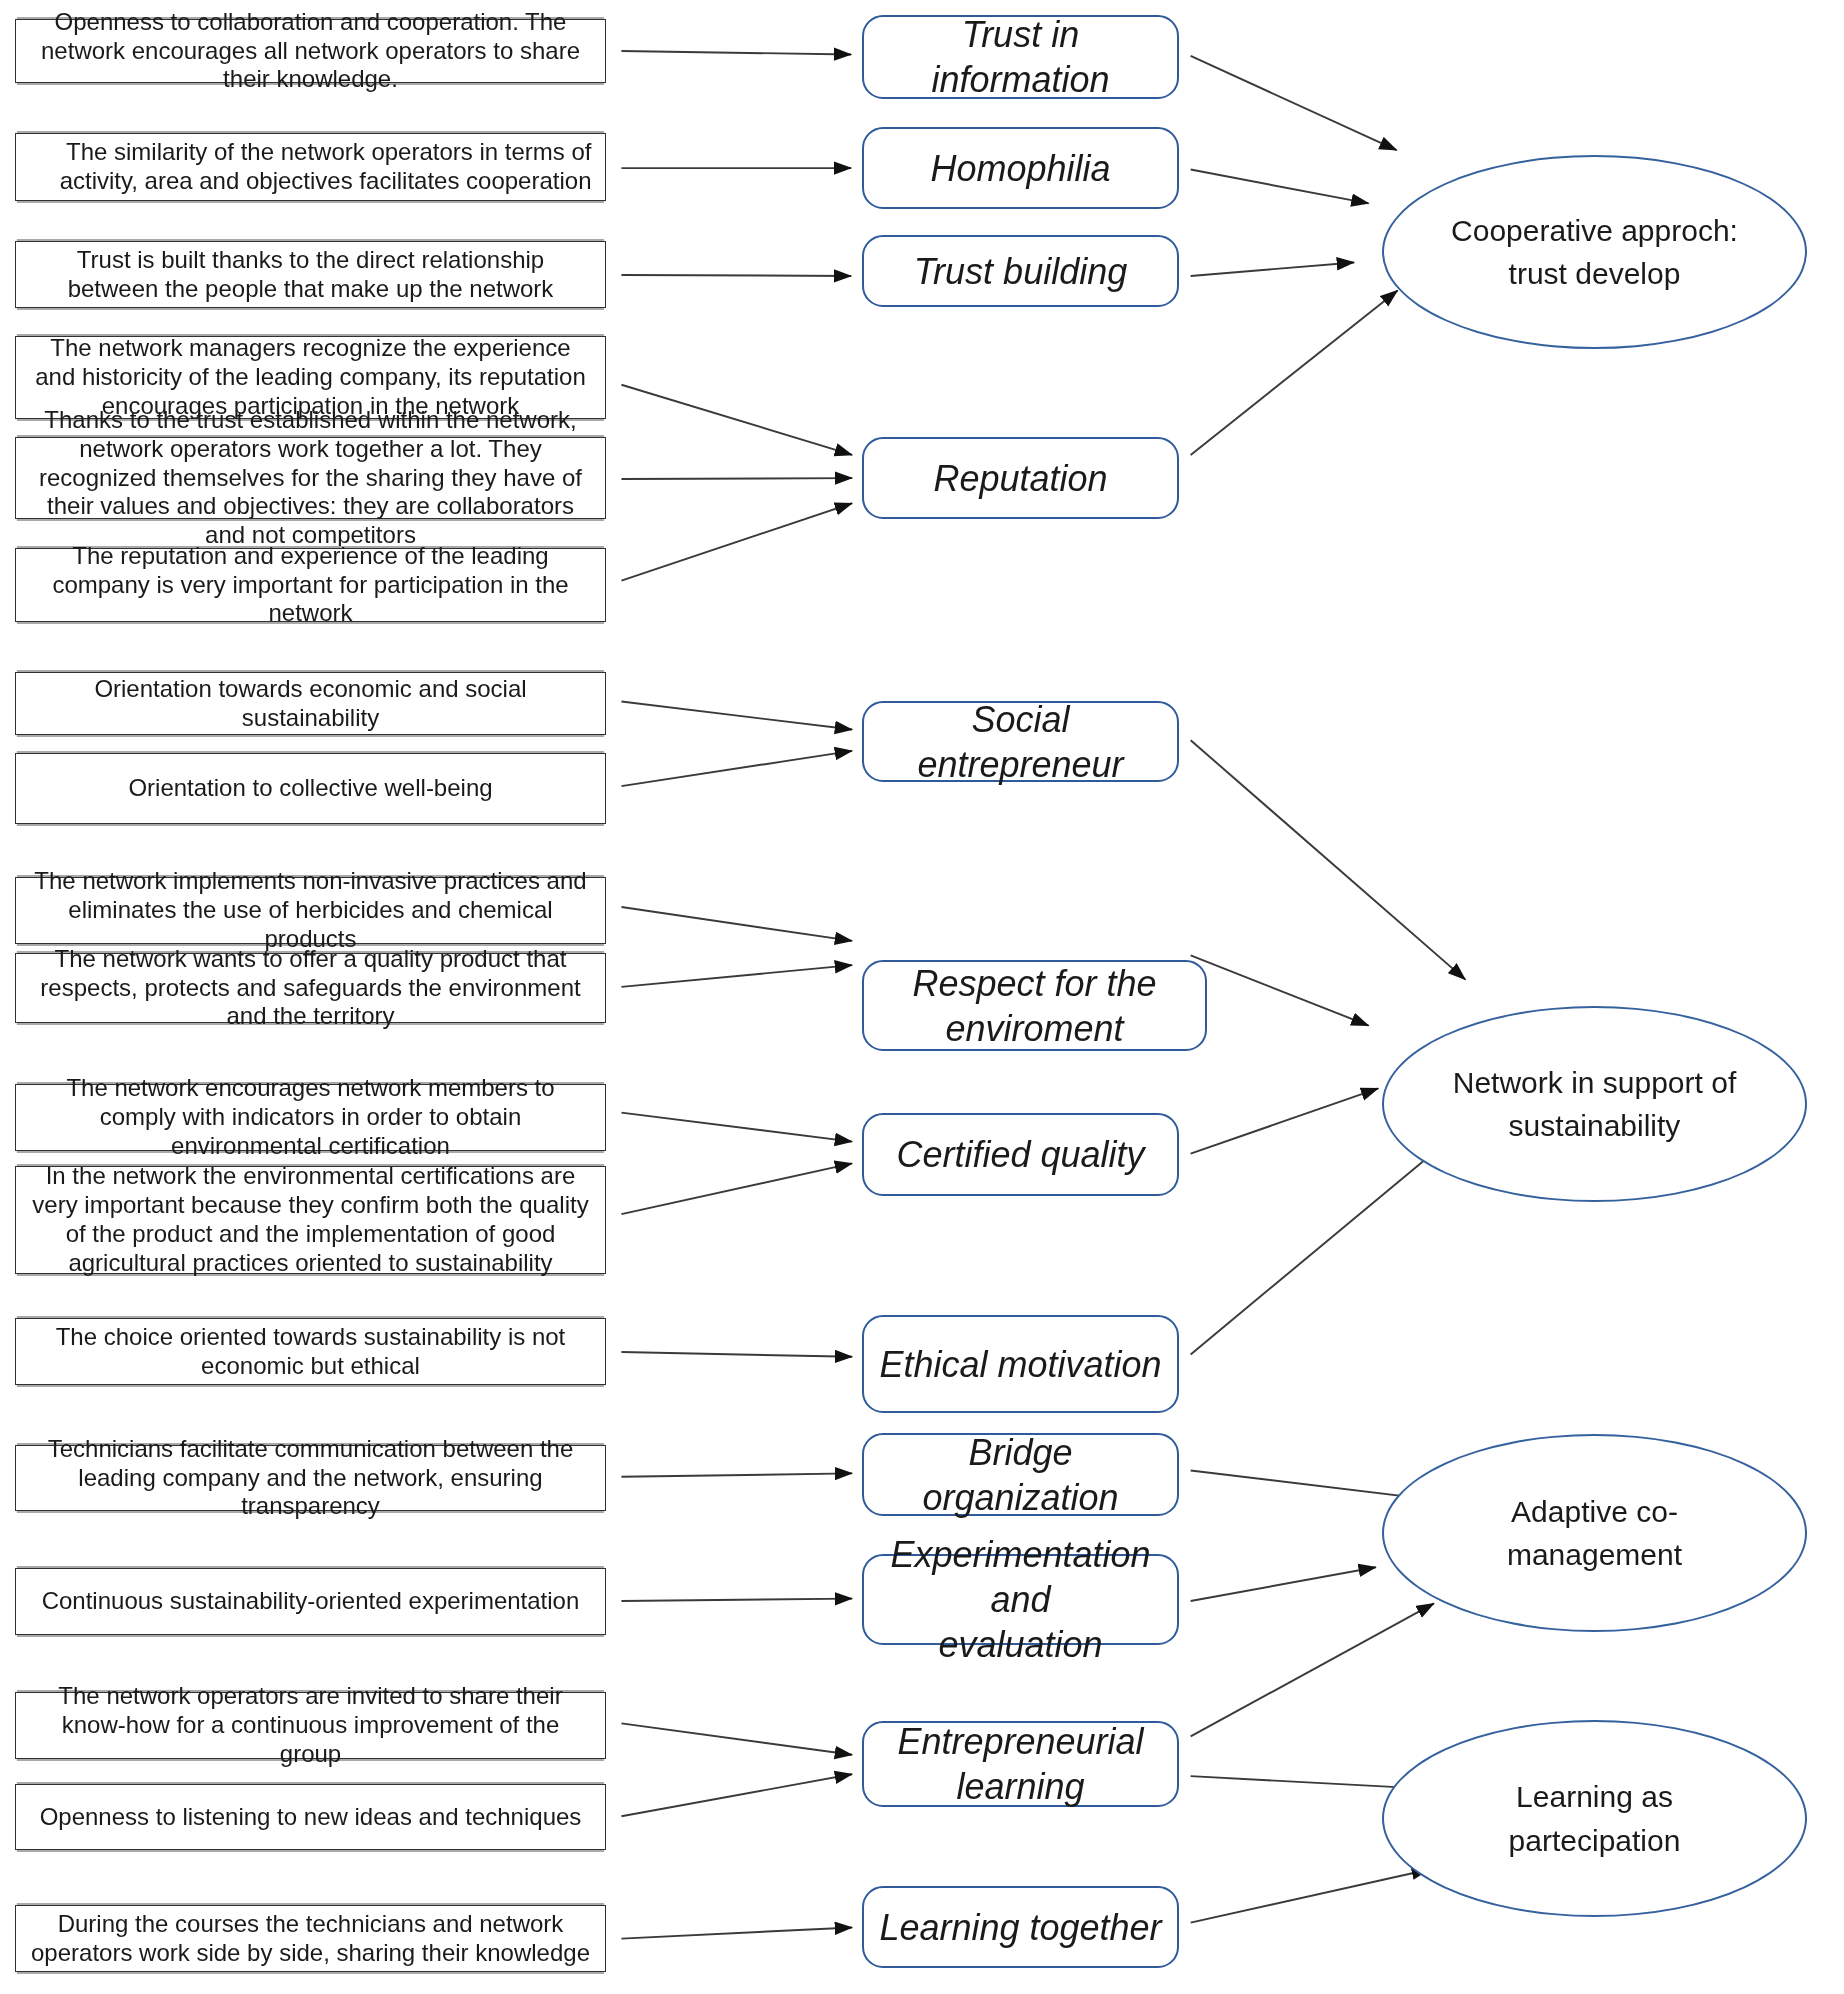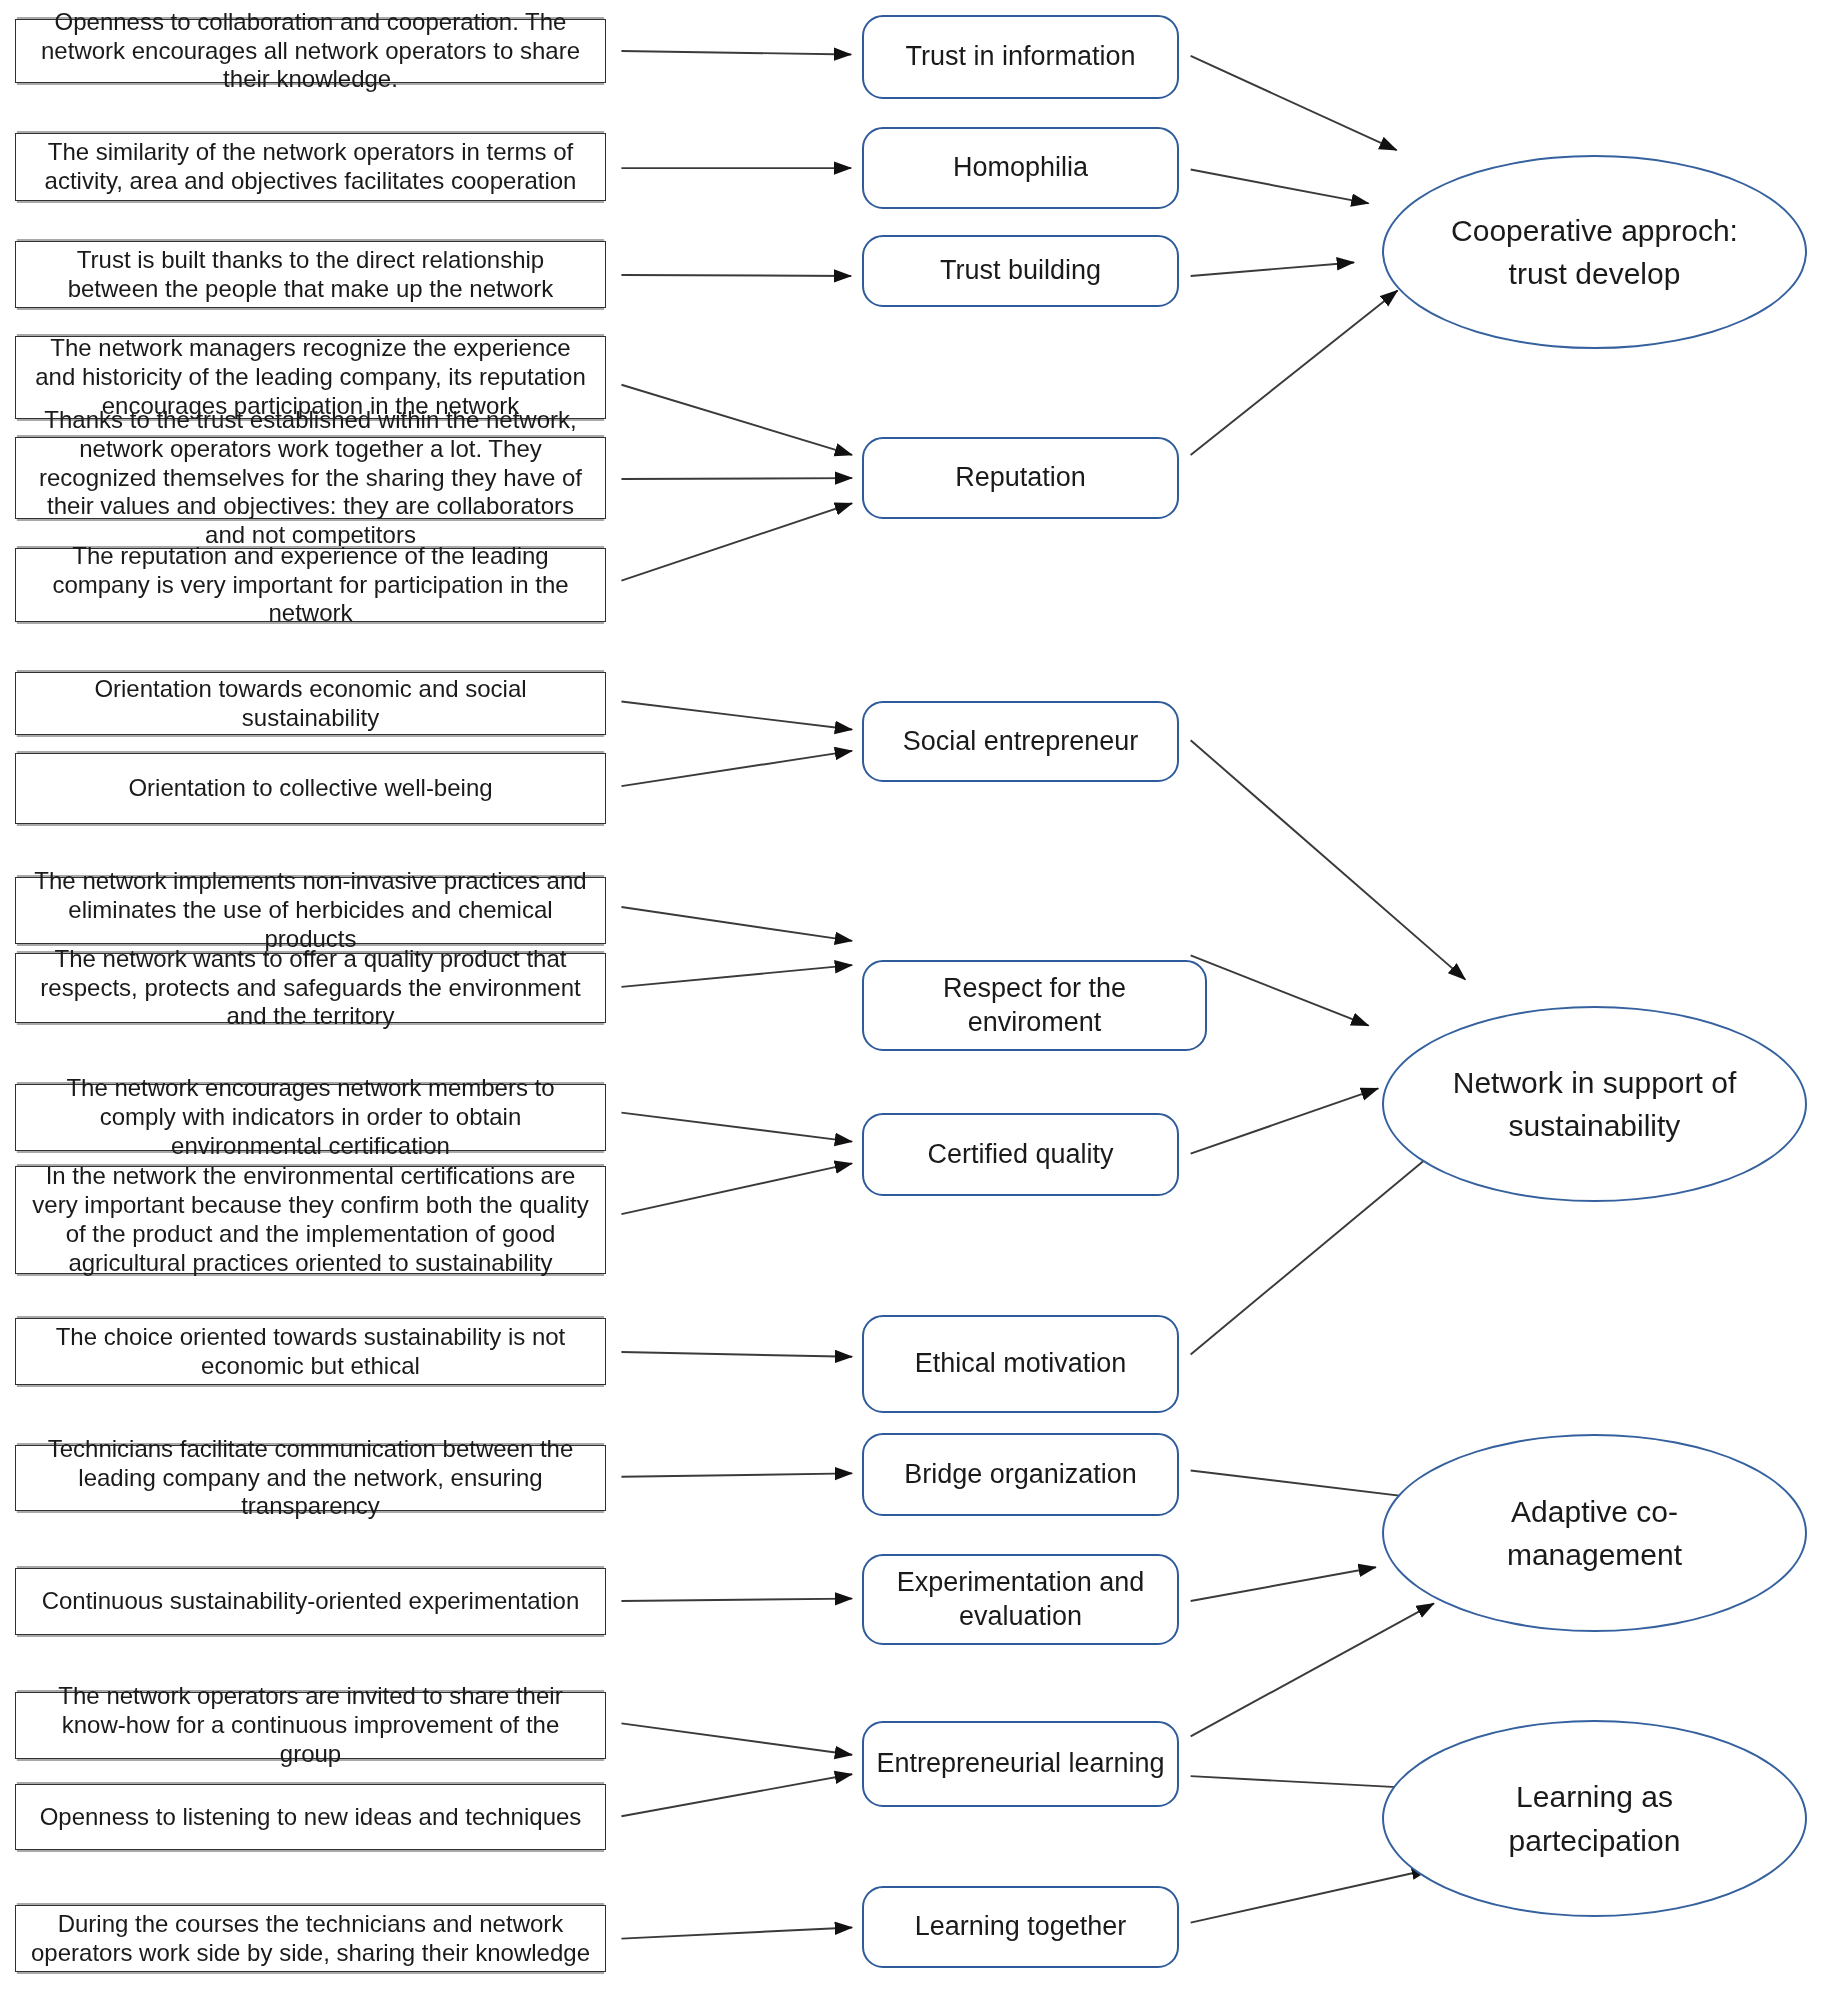--- a/index.html
+++ b/index.html
@@ -24,23 +24,24 @@
   .quote{
     border:1.9px solid #303030;
     box-shadow:0 -3.9px 0 -1.9px #a9a9a9, 0 3.9px 0 -1.9px #a9a9a9;
     font-size:24px;
     line-height:1.2;
     padding:2.9px 13.5px;
   }
   .concept{
     border:2.4px solid #2f5b9b;
     border-radius:21px;
-    font-size:27px;
+    font-size:36px;
     line-height:1.25;
     padding:3.9px 9.7px;
+    font-style:italic;
   }
   .theme{
     border:2.4px solid #35619e;
     border-radius:50%;
     font-size:30px;
     line-height:1.45;
     padding:9.7px 29px;
   }
 </style>
 </head>
@@ -80,21 +81,21 @@
       <line x1="2462" y1="2385" x2="2850" y2="2250" stroke="#3a3a3a" stroke-width="4" marker-end="url(#ah)"></line>
       <line x1="2462" y1="2800" x2="3010" y2="2345" stroke="#3a3a3a" stroke-width="4" marker-end="url(#ah)"></line>
       <line x1="2462" y1="3040" x2="3000" y2="3105" stroke="#3a3a3a" stroke-width="4" marker-end="url(#ah)"></line>
       <line x1="2462" y1="3310" x2="2845" y2="3240" stroke="#3a3a3a" stroke-width="4" marker-end="url(#ah)"></line>
       <line x1="2462" y1="3590" x2="2965" y2="3315" stroke="#3a3a3a" stroke-width="4" marker-end="url(#ah)"></line>
       <line x1="2462" y1="3672" x2="2985" y2="3700" stroke="#3a3a3a" stroke-width="4" marker-end="url(#ah)"></line>
       <line x1="2462" y1="3975" x2="2955" y2="3865" stroke="#3a3a3a" stroke-width="4" marker-end="url(#ah)"></line>
     </svg>
   <div id="quotes-layer">
       <div class="node quote" style="left: 15px; top: 19px; width: 591px; height: 64px;">Openness to collaboration and cooperation. The network encourages all network operators to share their knowledge.</div>
-      <div class="node quote" style="left: 15px; top: 133px; width: 591px; height: 68px;">The similarity of the network operators in terms of activity, area and objectives facilitates cooperation</div>
+      <div class="node quote" style="left: 15px; top: 133px; width: 591px; height: 68px; text-align: right;">The similarity of the network operators in terms of activity, area and objectives facilitates cooperation</div>
       <div class="node quote" style="left: 15px; top: 241px; width: 591px; height: 67px;">Trust is built thanks to the direct relationship between the people that make up the network</div>
       <div class="node quote" style="left: 15px; top: 336px; width: 591px; height: 83px;">The network managers recognize the experience and historicity of the leading company, its reputation encourages participation in the network</div>
       <div class="node quote" style="left: 15px; top: 437px; width: 591px; height: 82px;">Thanks to the trust established within the network, network operators work together a lot. They recognized themselves for the sharing they have of their values and objectives: they are collaborators and not competitors</div>
       <div class="node quote" style="left: 15px; top: 548px; width: 591px; height: 74px;">The reputation and experience of the leading company is very important for participation in the network</div>
       <div class="node quote" style="left: 15px; top: 672px; width: 591px; height: 63px;">Orientation towards economic and social sustainability</div>
       <div class="node quote" style="left: 15px; top: 753px; width: 591px; height: 71px;">Orientation to collective well-being</div>
       <div class="node quote" style="left: 15px; top: 877px; width: 591px; height: 67px;">The network implements non-invasive practices and eliminates the use of herbicides and chemical products</div>
       <div class="node quote" style="left: 15px; top: 953px; width: 591px; height: 70px;">The network wants to offer a quality product that respects, protects and safeguards the environment and the territory</div>
       <div class="node quote" style="left: 15px; top: 1084px; width: 591px; height: 67px;">The network encourages network members to comply with indicators in order to obtain environmental certification</div>
       <div class="node quote" style="left: 15px; top: 1166px; width: 591px; height: 108px;">In the network the environmental certifications are very important because they confirm both the quality of the product and the implementation of good agricultural practices oriented to sustainability</div>

